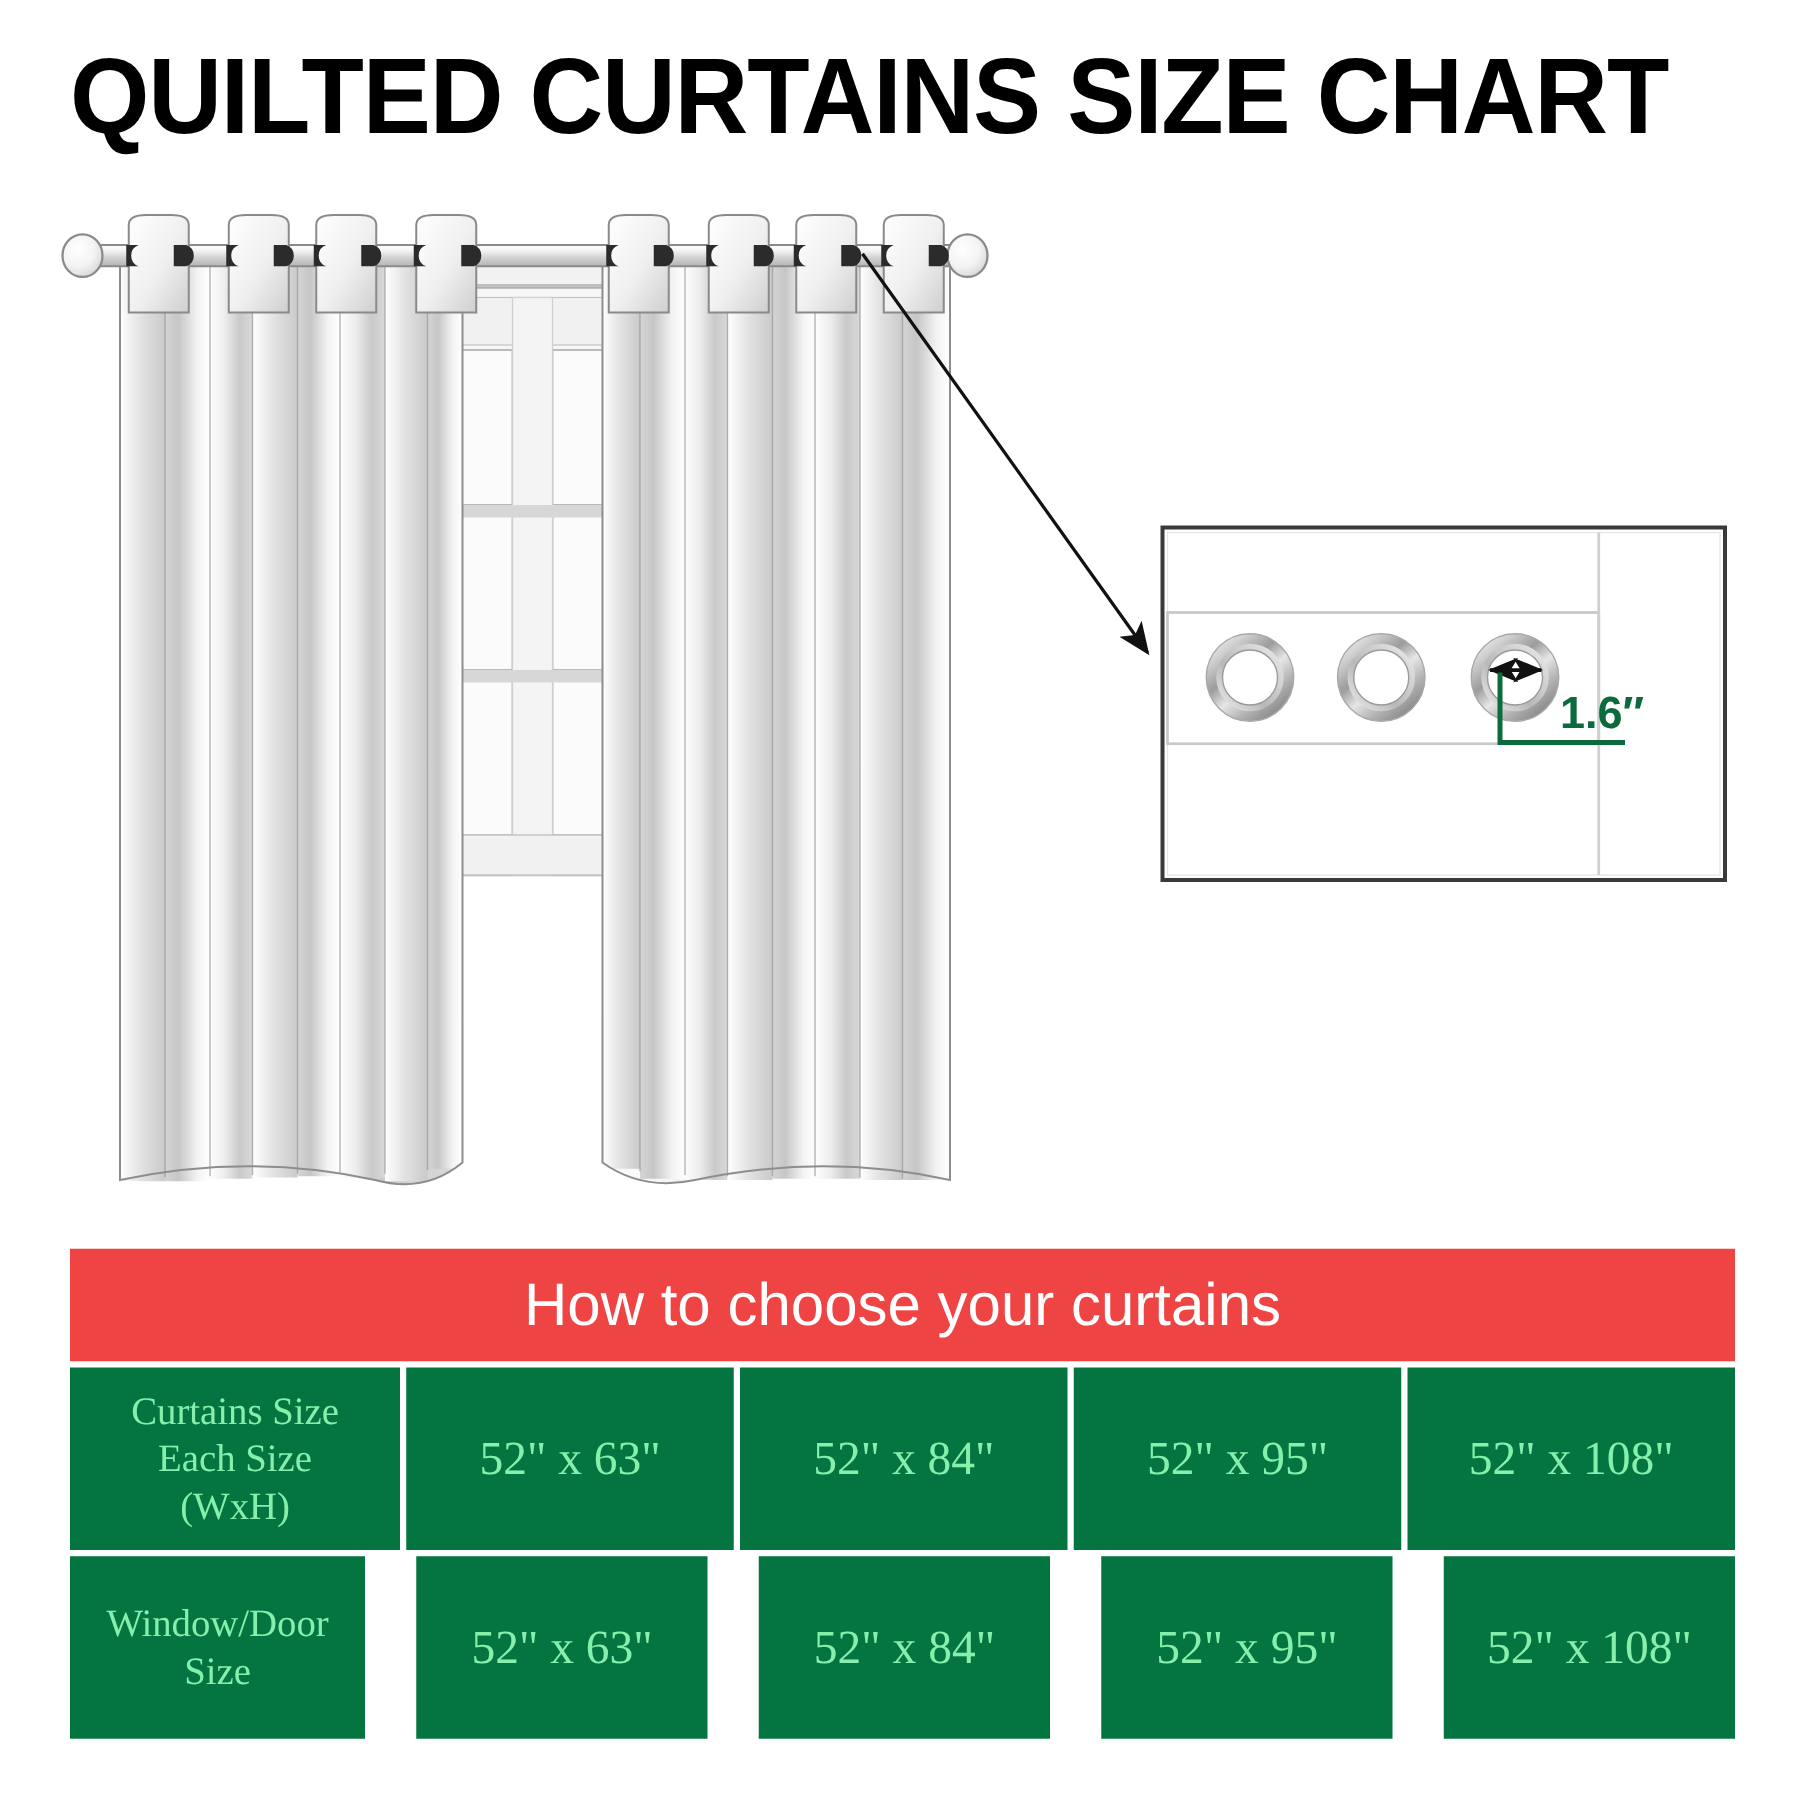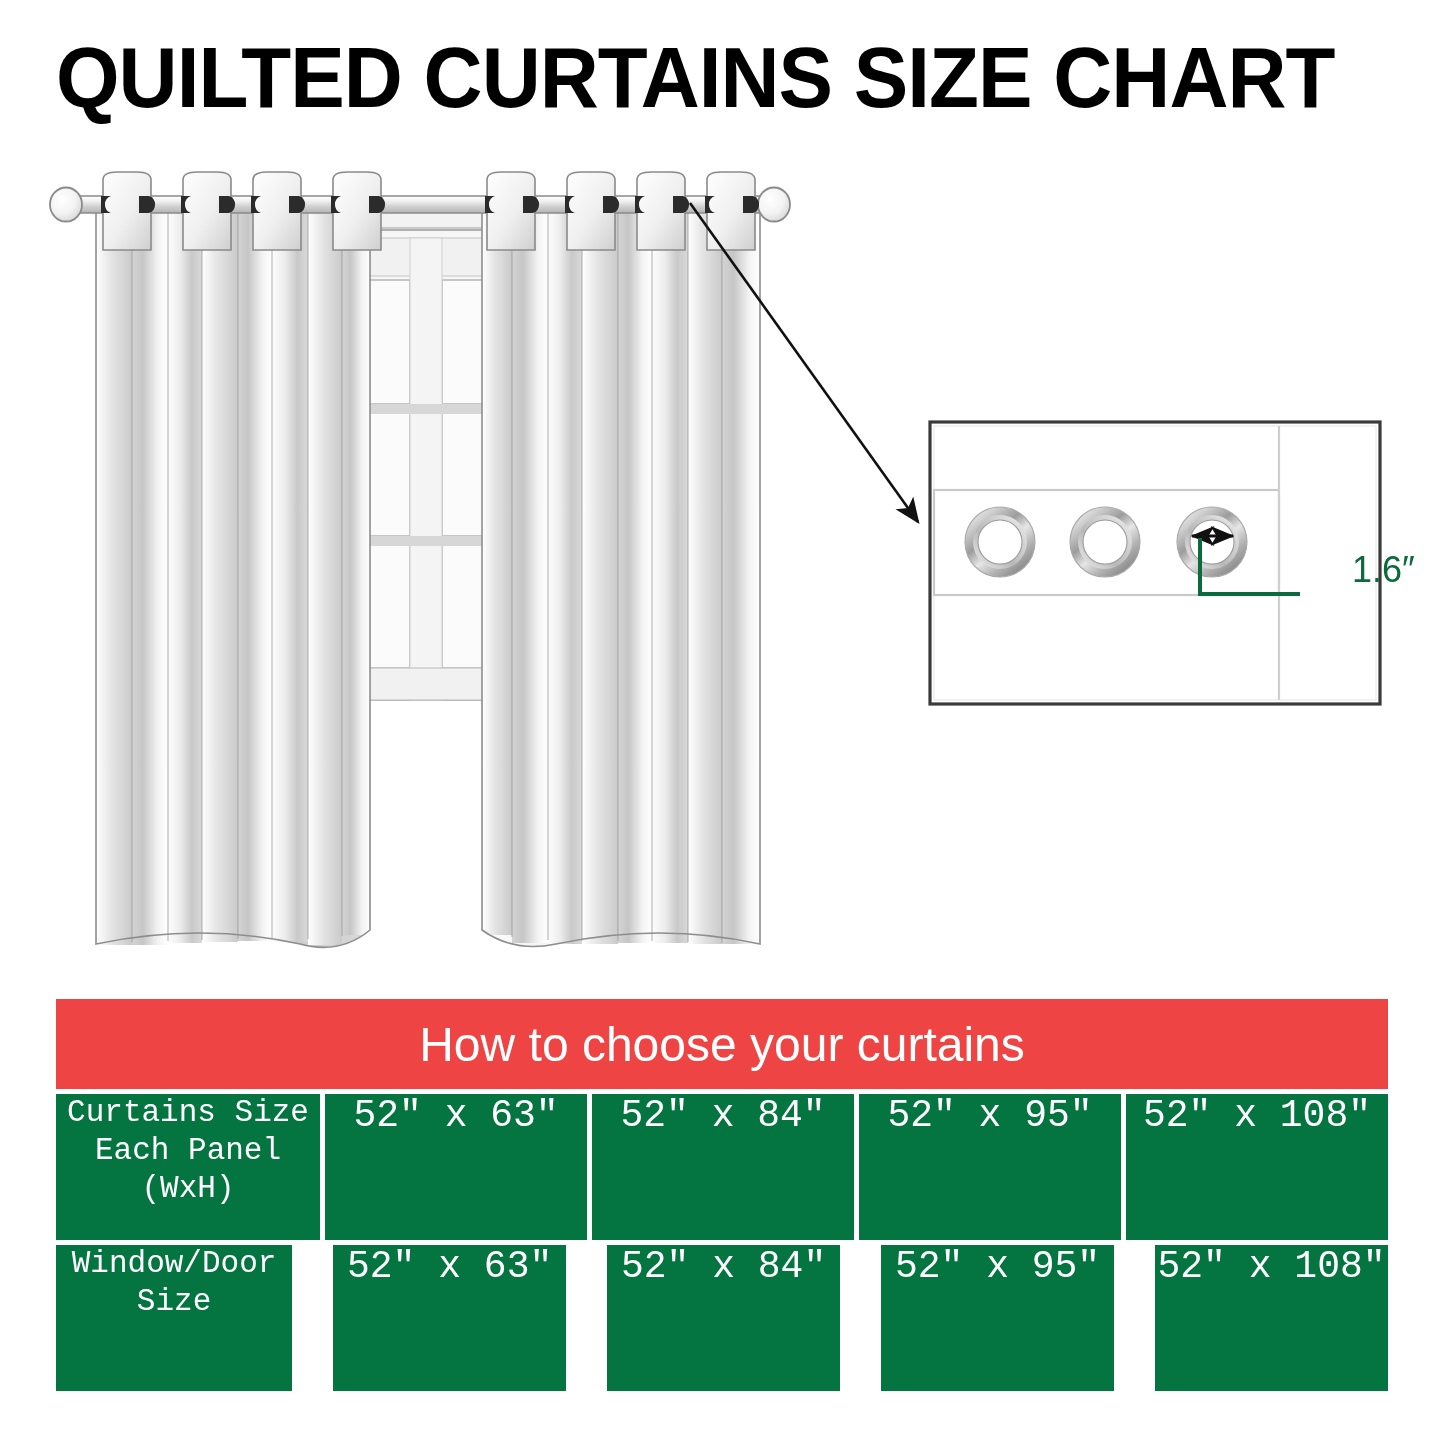--- a/index.html
+++ b/index.html
@@ -46,23 +46,23 @@
     width: 470px;
     font-size: 30px;
     font-weight: 700;
     letter-spacing: 0.4px;
     color: #0b7a3e;
     font-family: "Liberation Sans", sans-serif;
     white-space: nowrap;
   }
   #dim-label {
     position: absolute;
-    left: 1352px; top: 549px;
+    left: 1248px; top: 549px;
     font-size: 36px;
-    font-weight: 400;
+    font-weight: 700;
     color: #0b6b3c;
     letter-spacing: 0px;
     font-family: "Liberation Sans", sans-serif;
     white-space: nowrap;
   }
 
   
   #table {
     position: absolute;
     left: 56px; top: 999px;
@@ -87,25 +87,26 @@
   .trow {
     position: absolute;
     left: 0;
     width: 1332px;
     display: flex;
   }
   #row-0 { top: 95px; height: 146px; }
   #row-1 { top: 246px; height: 146px; gap: 36px; }
   .tcell {
     background: #047540;
-    color: #ffffff;
+    color: #86efac;
     display: flex;
+    align-items: center;
     justify-content: center;
     text-align: center;
-    font-family: Liberation Mono, monospace;
+    font-family: Liberation Serif, serif;
     margin-right: 5px;
     height: 100%;
   }
   .tcell:last-child { margin-right: 0; }
   .tcell.label {
     width: 266px;
     font-size: 31px;
     line-height: 1.22;
     font-weight: 400;
     padding: 0 6px;
@@ -343,21 +344,21 @@
   <div id="dim-label">1.6″</div>
 
   <div id="table">
 
     <div id="table-title">How to choose your curtains</div>
 
     <div class="trow" id="row-0">
       <div class="tcell label">
         <span>
           <span>Curtains Size</span><br>
-          <span>Each Panel</span><br>
+          <span>Each Size</span><br>
           <span>(WxH)</span>
         </span>
       </div>
       <div class="tcell value">52" x 63"</div>
       <div class="tcell value">52" x 84"</div>
       <div class="tcell value">52" x 95"</div>
       <div class="tcell value">52" x 108"</div>
     </div>
 
     <div class="trow" id="row-1">

